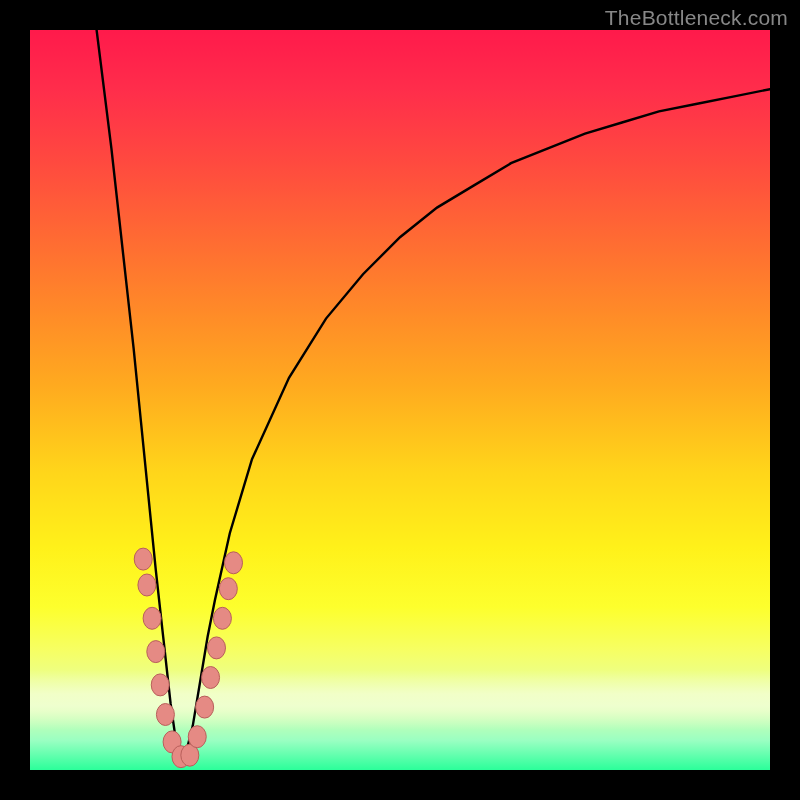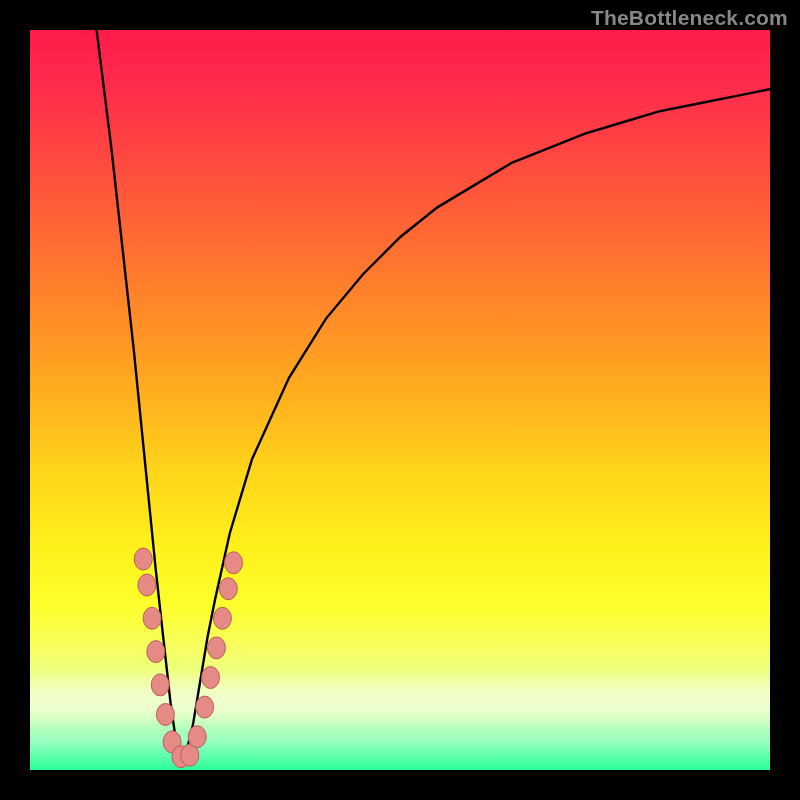--- a/index.html
+++ b/index.html
@@ -64,21 +64,21 @@
     position: absolute;
     inset: 0;
   }
   .watermark {
     position: absolute;
     top: 6px;
     right: 12px;
     color: #878787;
     font-size: 21px;
     letter-spacing: 0.2px;
-    font-weight: 700;
+    font-weight: 400;
   }
 </style>
 </head>
 <body>
 
 <div class="frame">
 
   <div class="plot">
     <div class="gradient"></div>
     <div class="pale-band"></div>

